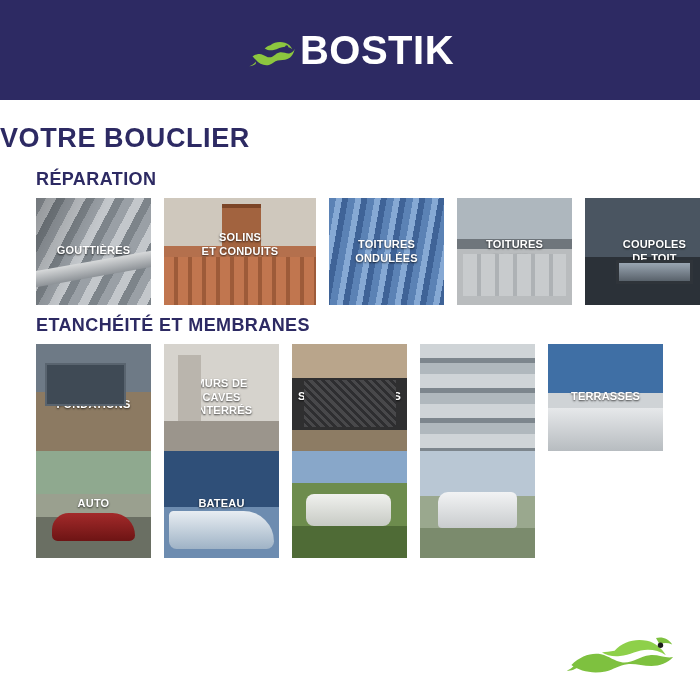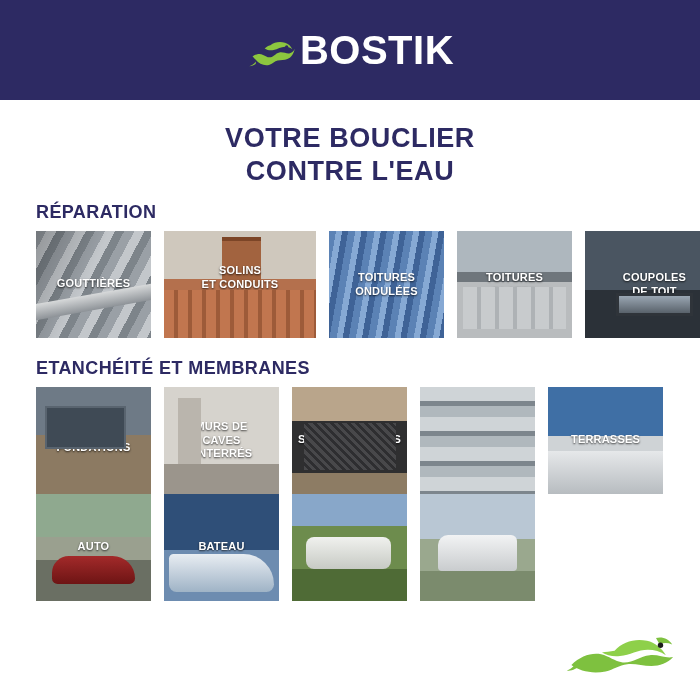--- a/index.html
+++ b/index.html
@@ -42,38 +42,38 @@
   }
   .logo-text {
     color: #ffffff;
     font-size: 40px;
     font-weight: bold;
     letter-spacing: 0.5px;
     line-height: 1;
   }
   
   .main-title {
-    text-align: center;
+    text-align: left;
     color: #2d2a63;
     font-size: 27px;
     font-weight: bold;
     letter-spacing: 0.6px;
     line-height: 1.22;
     margin-top: 22px;
   }
   .main-title span { display: block; }
 
   .section-title {
     color: #2d2a63;
     font-size: 18px;
     font-weight: bold;
     letter-spacing: 0.4px;
     margin: 14px 0 8px 36px;
   }
-  .section-title.second { margin-top: 20px; }
+  .section-title.second { margin-top: 10px; }
   .section-title.third  { margin-top: 22px; }
 
   
   .row {
     display: flex;
     gap: 13px;
     padding: 0 36px;
     box-sizing: border-box;
   }
   .tile {
@@ -313,21 +313,20 @@
           <path d="M12 46c-2 3-5 5-8 6 3 0 6-1 8-3z" fill="#8cc63f"></path>
           <circle cx="50" cy="28" r="2" fill="#2d2a63"></circle>
         </svg>
       </span>
       <span class="logo-text">BOSTIK</span>
     </div>
   </div>
 
   <div class="main-title">
     <span>VOTRE BOUCLIER</span>
-    <span>CONTRE L'EAU</span>
   </div>
 
   <div class="section-title">RÉPARATION</div>
   <div class="row">
     <div class="tile img-gutters">
       <div class="caption">
         <span>GOUTTIÈRES</span>
       </div>
     </div>
     <div class="tile img-chimney">

